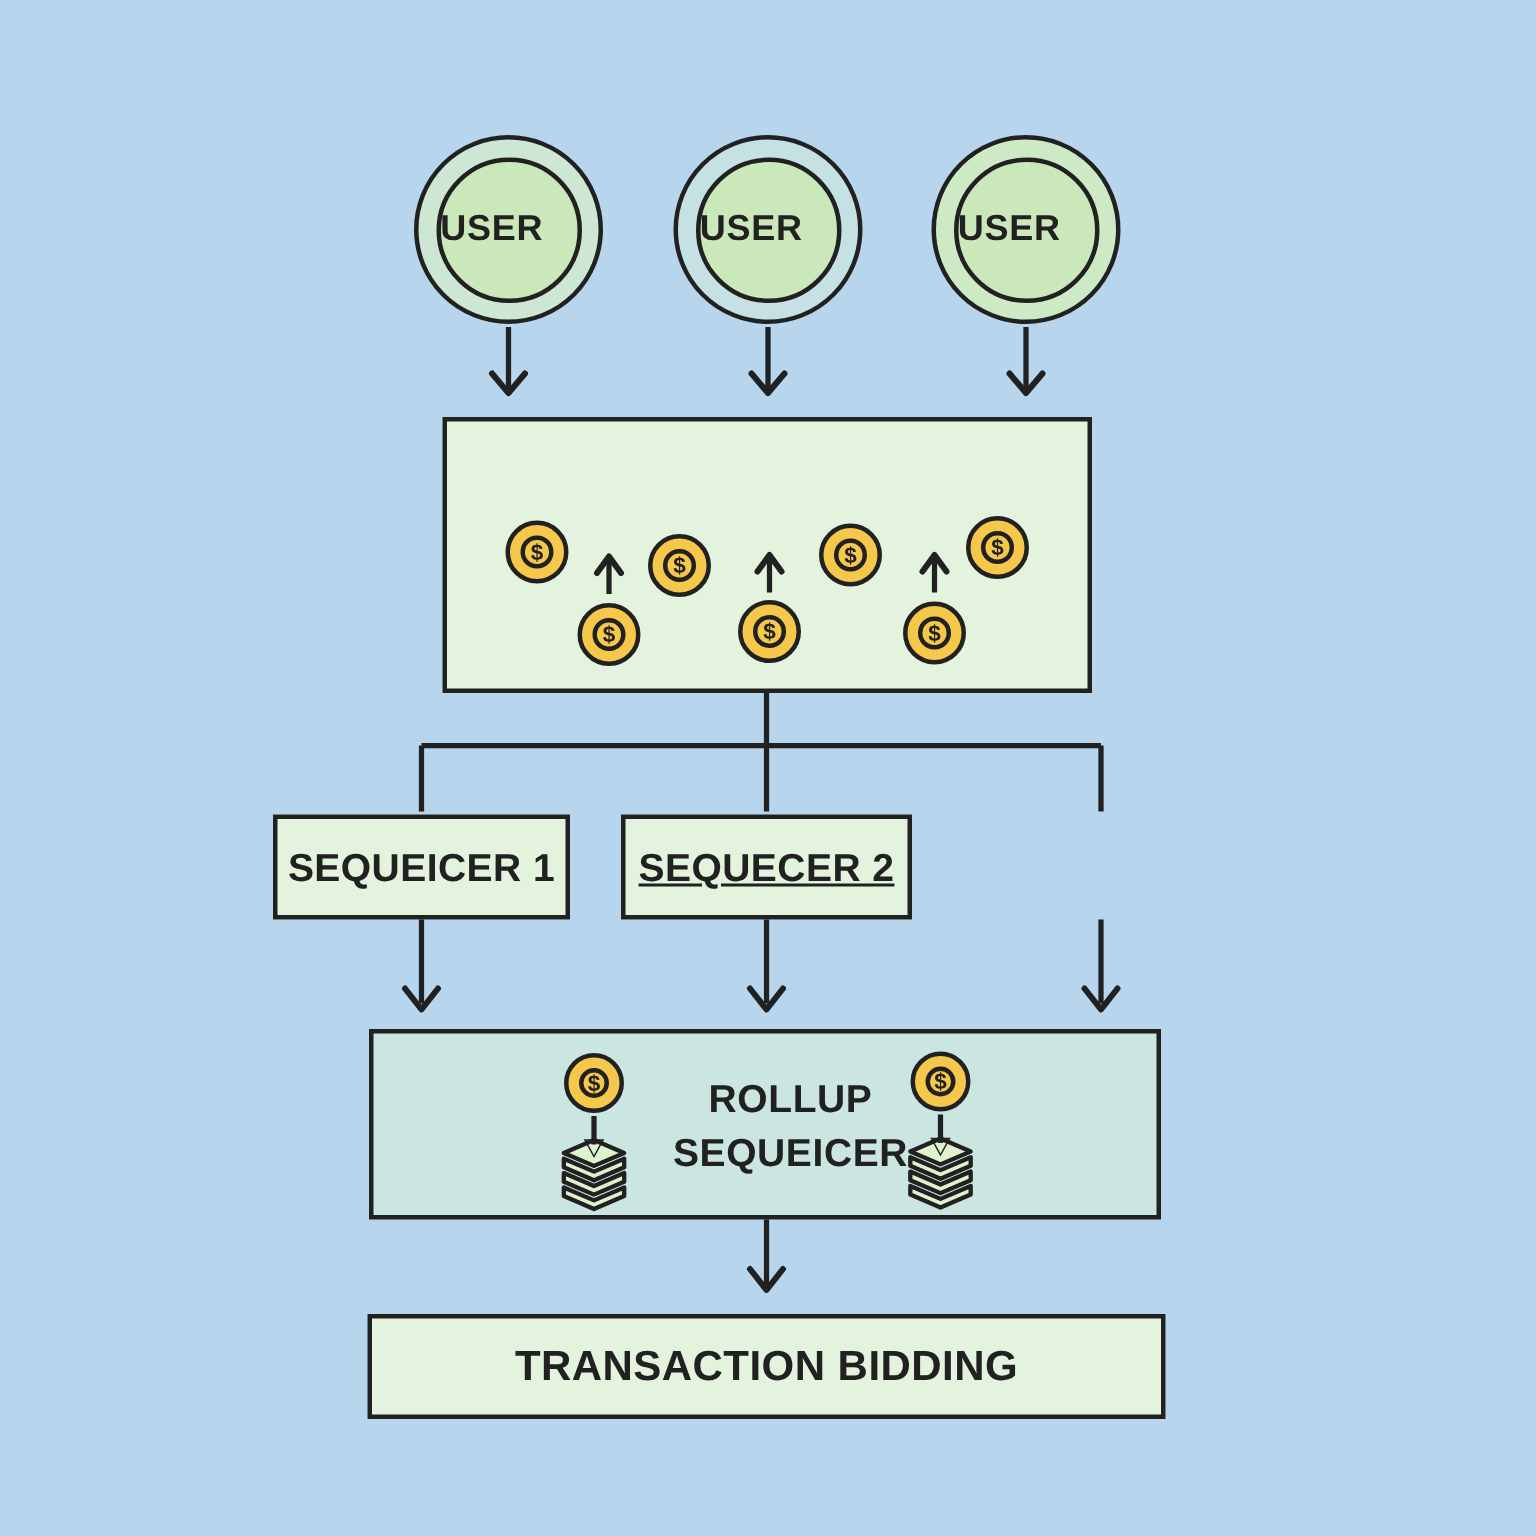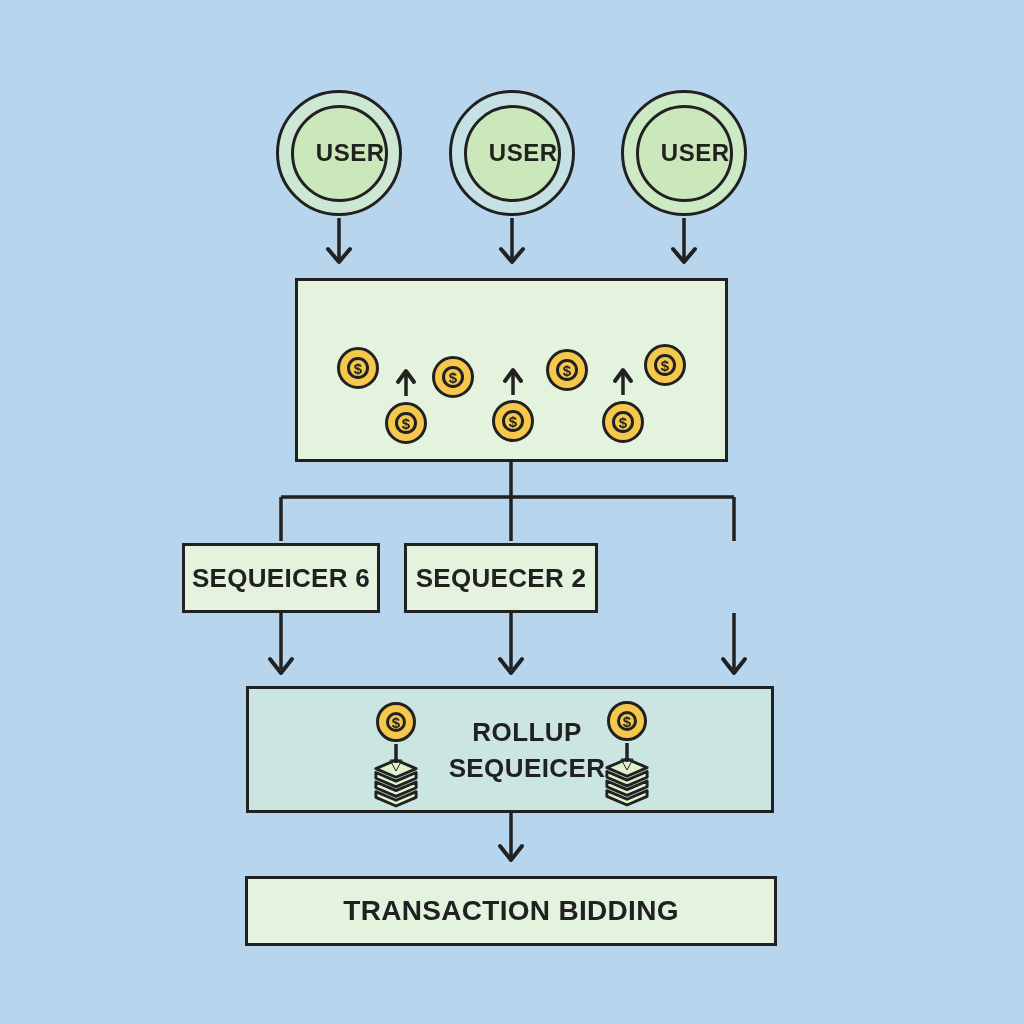--- a/index.html
+++ b/index.html
@@ -19,21 +19,21 @@
   }
   .user{
     position:absolute;width:126px;height:126px;border-radius:50%;
     border:3px solid var(--line);box-sizing:border-box;
     display:flex;align-items:center;justify-content:center;
   }
   .user .inner{
     width:97px;height:97px;border-radius:50%;
     border:3px solid var(--line);box-sizing:border-box;
     background:var(--user-fill);
-    display:flex;align-items:center;justify-content:flex-end;
+    display:flex;align-items:center;justify-content:flex-start;
   }
   .user .inner span{font-size:24px;font-weight:700;letter-spacing:.5px;}
   .ring-a{background:#CDE7D4;}
   .ring-b{background:#C5E1E4;}
   .ring-c{background:#CEEAC5;}
   .box{
     position:absolute;background:var(--green);
     border:3px solid var(--line);box-sizing:border-box;
   }
   .box.center{display:flex;align-items:center;justify-content:center;}
@@ -126,23 +126,23 @@
         <span class="sym">$</span>
       </div>
     </div>
   <div class="coin c42" style="left:602px;top:401px;">
       <div class="core">
         <span class="sym">$</span>
       </div>
     </div>
 
   <div class="box center" style="left:182px;top:543px;width:198px;height:70px;">
-    <span class="box-label seq-label">SEQUEICER 6</span>
-  </div>
-  <div class="box center" style="left:404px;top:543px;width:194px;height:70px;">
+    <span class="box-label seq-label">SEQUEICER 1</span>
+  </div>
+  <div class="box center" style="left:414px;top:543px;width:194px;height:70px;text-decoration:underline;">
     <span class="box-label seq-label">SEQUECER 2</span>
   </div>
 
   <div class="box rollup" style="left:246px;top:686px;width:528px;height:127px;">
     <span class="rollup-line">ROLLUP</span>
     <span class="rollup-line">SEQUEICER</span>
   </div>
 
   <div class="coin c40" style="left:376px;top:702px;">
       <div class="core">

